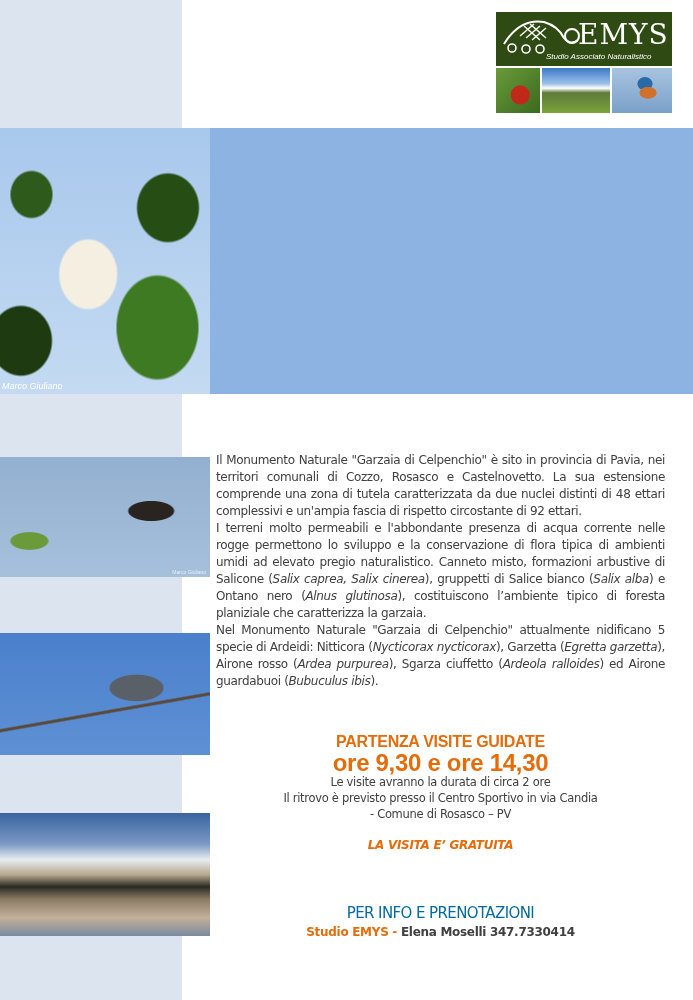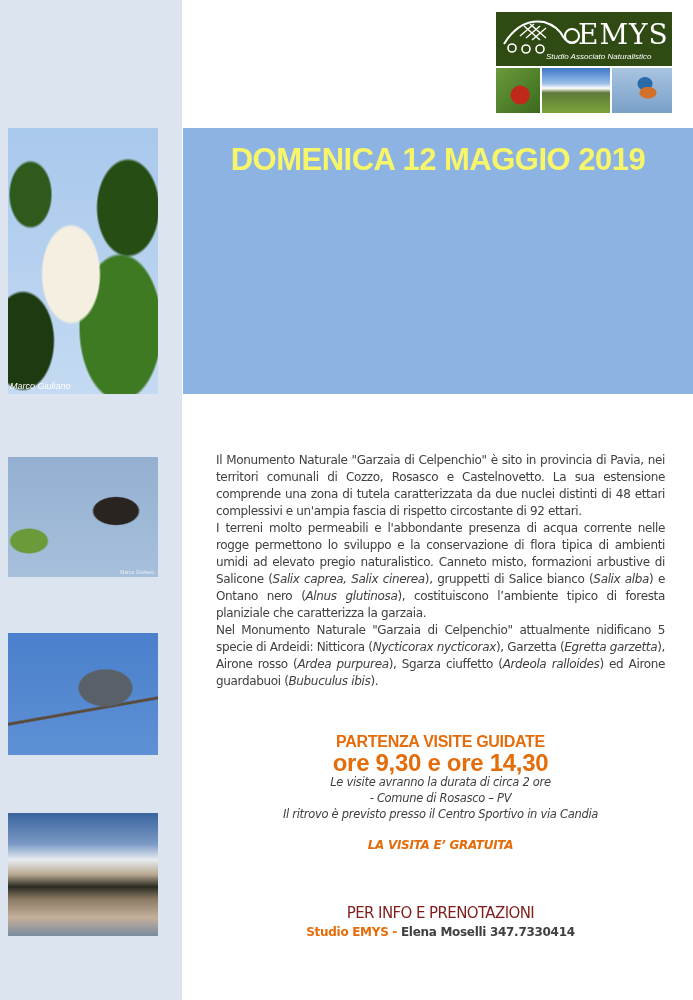--- a/index.html
+++ b/index.html
@@ -20,21 +20,21 @@
     .pic-meadow { width: 68px; background: linear-gradient(180deg, #3c78c8 0%, #9cc0e8 35%, #ffffff 45%, #5e7a3a 55%, #7aa43a 100%); }
     .pic-kingfisher { width: 60px; background: radial-gradient(ellipse at 60% 55%, #d0702a 0 8px, transparent 9px), radial-gradient(ellipse at 55% 35%, #2a6aa8 0 7px, transparent 8px), linear-gradient(180deg, #a8c4e0, #7aa0c8); }
 
     
     .banner { position: absolute; left: 183px; top: 128px; width: 510px; height: 266px; background: #8db3e2; }
     .banner-date { position: absolute; left: 0; top: 14px; width: 510px; text-align: center; color: #f7f56a; font-weight: bold; font-size: 31px; letter-spacing: -0.5px; }
     .banner-title { position: absolute; left: 0; top: 70px; width: 510px; text-align: center; color: #ffffff; font-weight: bold; font-size: 35px; line-height: 45px; letter-spacing: -0.5px; }
     .banner-sub { position: absolute; left: 0; top: 178px; width: 510px; text-align: center; color: #f7f56a; font-weight: bold; font-style: italic; font-size: 18px; line-height: 26px; font-family: "DejaVu Sans", sans-serif; letter-spacing: -0.6px; }
 
     
-    .photo { position: absolute; left: 8px; width: 150px; overflow: hidden; }
+    .photo { position: absolute; left: 0; width: 210px; overflow: hidden; }
     .photo-egret { top: 128px; height: 266px; background:
         radial-gradient(ellipse at 42% 55%, #f4efe0 0 28px, transparent 30px),
         radial-gradient(ellipse at 15% 25%, #2e5a1c 0 20px, transparent 22px),
         radial-gradient(ellipse at 80% 30%, #264e14 0 30px, transparent 32px),
         radial-gradient(ellipse at 75% 75%, #3e7a22 0 40px, transparent 42px),
         radial-gradient(ellipse at 10% 80%, #1e3a10 0 30px, transparent 32px),
         linear-gradient(180deg, #a8c8ec, #c4daf2); }
     .photo-credit { position: absolute; left: 2px; bottom: 3px; color: #ffffff; font-size: 9px; font-style: italic; }
     .photo-heron { top: 457px; height: 120px; background:
         radial-gradient(ellipse at 72% 45%, #2a2420 0 22px, transparent 24px),
@@ -49,26 +49,26 @@
 
     
     .body-text { position: absolute; left: 216px; top: 452px; width: 449px; font-family: "DejaVu Sans", sans-serif; font-size: 12px; line-height: 17px; color: #404040; text-align: justify; letter-spacing: -0.35px; }
     .body-text p { margin: 0; }
     .body-text i { font-style: italic; }
 
     
     .depart { position: absolute; left: 216px; top: 732px; width: 449px; text-align: center; }
     .depart-title { color: #e46c0a; font-weight: bold; font-size: 16px; line-height: 20px; letter-spacing: -0.3px; }
     .depart-times { color: #e46c0a; font-weight: bold; font-size: 24px; line-height: 22px; letter-spacing: -0.3px; }
-    .depart-line { color: #404040; font-style: italic; font-family: "DejaVu Sans", sans-serif; font-size: 11.5px; line-height: 16px; letter-spacing: -0.3px; }
+    .depart-line { color: #404040; font-family: "DejaVu Sans", sans-serif; font-size: 11.5px; line-height: 16px; letter-spacing: -0.3px; }
     .depart-free { margin-top: 16px; color: #e46c0a; font-weight: bold; font-style: italic; font-size: 12px; font-family: "DejaVu Sans", sans-serif; letter-spacing: -0.3px; }
 
     
     .contacts { position: absolute; left: 216px; top: 903px; width: 449px; text-align: center; font-family: "DejaVu Sans", sans-serif; }
-    .contacts-title { color: #7f1d1d; font-size: 15px; line-height: 20px; letter-spacing: -0.6px; }
+    .contacts-title { color: #0369a1; font-size: 15px; line-height: 20px; letter-spacing: -0.6px; }
     .contacts-line { font-size: 12px; line-height: 18px; font-weight: bold; letter-spacing: -0.3px; }
     .contacts-line .orange { color: #e46c0a; }
     .contacts-line .gray { color: #404040; }
     .contacts-web { font-size: 13px; line-height: 18px; letter-spacing: -0.4px; }
     .contacts-web .orange { color: #e46c0a; }
     .contacts-web .gray { color: #404040; }
   </style>
 </head>
 <body>
 
@@ -88,21 +88,20 @@
     <span class="logo-sub">Studio Associato Naturalistico</span>
   </div>
   <div class="logo-pics">
     <div class="logo-pic pic-ladybug"></div>
     <div class="logo-pic pic-meadow"></div>
     <div class="logo-pic pic-kingfisher"></div>
   </div>
 </div>
 
 <div class="banner">
-  <div class="banner-date">DOMENICA 12 MAGGIO 2019</div>
 </div>
 
 <div class="photo photo-egret">
   <span class="photo-credit">Marco Giuliano</span>
 </div>
 <div class="photo photo-heron">
   <span class="photo-credit-small">Marco Giuliano</span>
 </div>
 <div class="photo photo-night-heron"></div>
 <div class="photo photo-lake"></div>
@@ -110,22 +109,22 @@
 <div class="body-text">
   <p>Il Monumento Naturale "Garzaia di Celpenchio" è sito in provincia di Pavia, nei territori comunali di Cozzo, Rosasco e Castelnovetto. La sua estensione comprende una zona di tutela caratterizzata da due nuclei distinti di 48 ettari complessivi e un'ampia fascia di rispetto circostante di 92 ettari.</p>
   <p><span>I terreni molto permeabili e l'abbondante presenza di acqua corrente nelle rogge permettono lo sviluppo e la conservazione di flora tipica di ambienti umidi ad elevato pregio naturalistico. Canneto misto, formazioni arbustive di Salicone (</span><i>Salix caprea, Salix cinerea</i><span>), gruppetti di Salice bianco (</span><i>Salix alba</i><span>) e Ontano nero (</span><i>Alnus glutinosa</i><span>), costituiscono l’ambiente tipico di foresta planiziale che caratterizza la garzaia.</span></p>
   <p><span>Nel Monumento Naturale "Garzaia di Celpenchio" attualmente nidificano 5 specie di Ardeidi: Nitticora (</span><i>Nycticorax nycticorax</i><span>), Garzetta (</span><i>Egretta garzetta</i><span>), Airone rosso (</span><i>Ardea purpurea</i><span>), Sgarza ciuffetto (</span><i>Ardeola ralloides</i><span>) ed Airone guardabuoi (</span><i>Bubuculus ibis</i><span>).</span></p>
 </div>
 
 <div class="depart">
   <div class="depart-title">PARTENZA VISITE GUIDATE</div>
   <div class="depart-times">ore 9,30 e ore 14,30</div>
   <div class="depart-line">Le visite avranno la durata di circa 2 ore</div>
+  <div class="depart-line">Il ritrovo è previsto presso il Centro Sportivo in via Candia</div>
   <div class="depart-line">- Comune di Rosasco – PV</div>
-  <div class="depart-line">Il ritrovo è previsto presso il Centro Sportivo in via Candia</div>
   <div class="depart-free">LA VISITA E’ GRATUITA</div>
 </div>
 
 <div class="contacts">
   <div class="contacts-title">PER INFO E PRENOTAZIONI</div>
   <div class="contacts-line">
     <span class="orange">Studio EMYS - </span><span class="gray">Elena Moselli 347.7330414</span>
   </div>
 </div>
 

